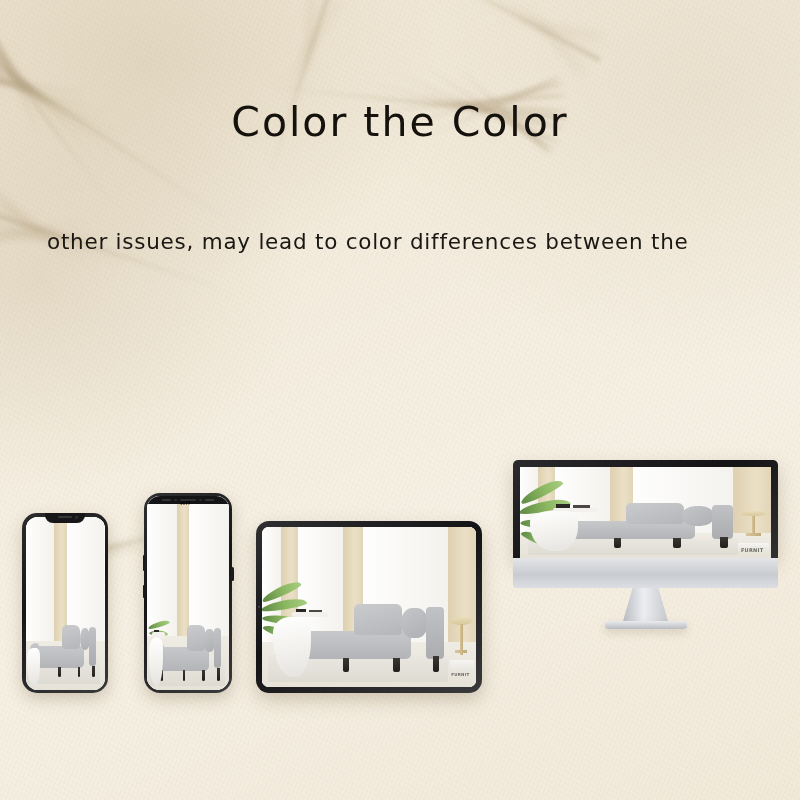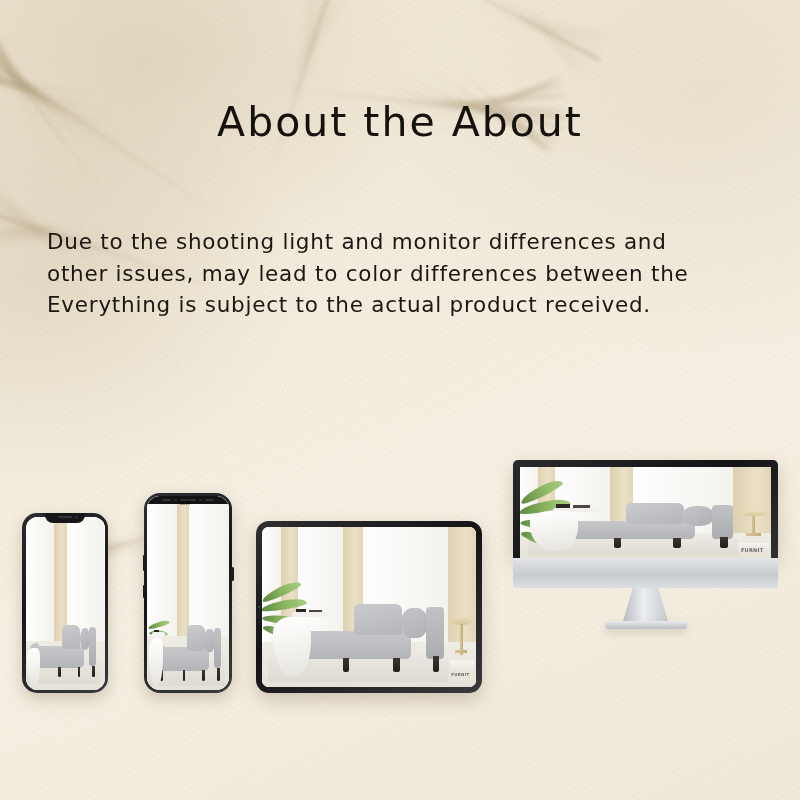--- a/index.html
+++ b/index.html
@@ -229,26 +229,24 @@
 
   <div class="frond faint" style="left:60px; top:560px; transform:rotate(-14deg);">
     <div class="spine" style="width:190px;"></div>
     <div class="leaf" style="width:105px; transform:rotate(-18deg);"></div>
     <div class="leaf" style="width:130px; transform:rotate(-6deg);"></div>
     <div class="leaf" style="width:140px; transform:rotate(6deg);"></div>
     <div class="leaf" style="width:115px; transform:rotate(18deg);"></div>
   </div>
 </div>
 
-<h1 id="title">About the About</h1>
+<h1 id="title">Color the Color</h1>
 
 <div id="paragraph">
-  <span class="ln">Due to the shooting light and monitor differences and</span>
   <span class="ln">other issues, may lead to color differences between the</span>
-  <span class="ln">Everything is subject to the actual product received.</span>
 </div>
 
 <div id="phone1">
   <div class="notch">
       <i></i>
       <b></b>
     </div>
   <div class="glass">
     <div class="scene">
       <div class="wallA"></div>

